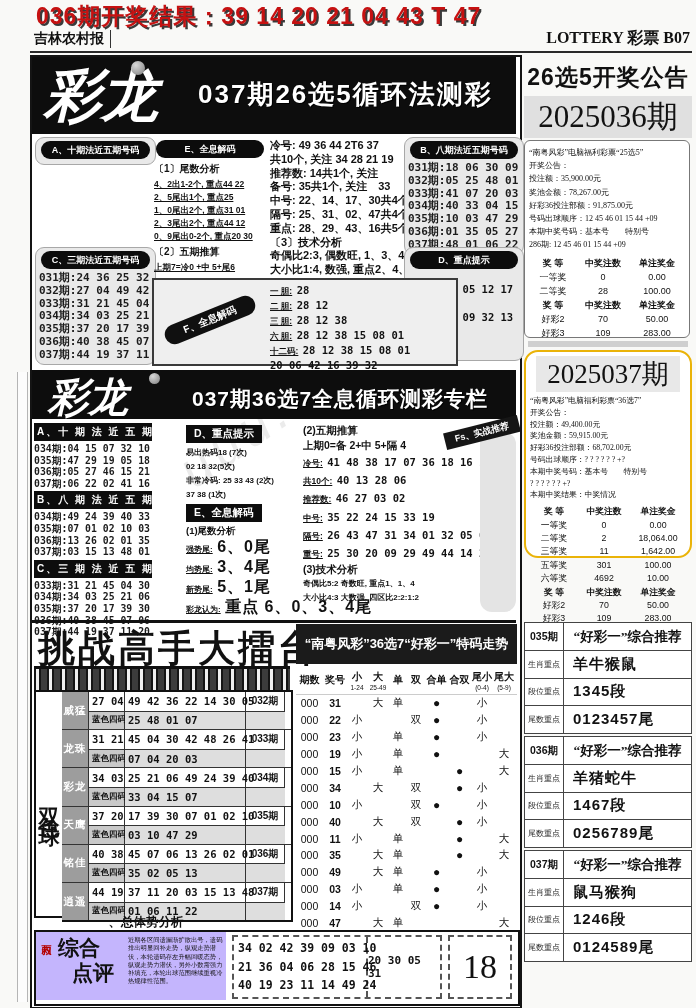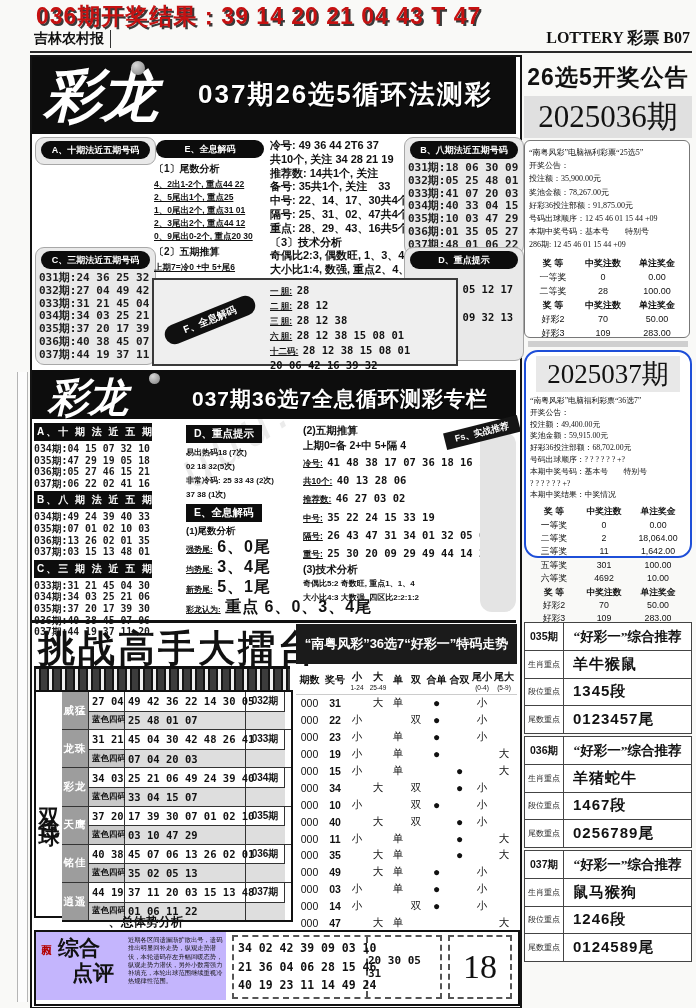--- a/index.html
+++ b/index.html
@@ -127,21 +127,21 @@
   #rc-title1{left:524px;top:62px;width:168px;text-align:center;font-size:23px;font-weight:bold;letter-spacing:1px;}
   #rc-issue1{left:524px;top:96px;width:168px;text-align:center;font-size:31px;
              font-family:"Liberation Serif",serif;background:#e0e0e0;}
   #rc-box1{left:524px;top:140px;width:166px;height:198px;border:1px solid #777;border-radius:6px;
            background:#fff;padding:5px 4px;box-sizing:border-box;}
   .annline{font-size:8px;line-height:13.2px;white-space:nowrap;font-family:"Liberation Serif",serif;}
   .ptable{margin-top:4px;}
   .prow{display:grid;grid-template-columns:48px 52px 56px;font-size:9px;line-height:14px;text-align:center;}
   .prow.bold{font-weight:bold;}
   #rc-shadow{left:528px;top:341px;width:160px;height:6px;background:#cfcfcf;}
-  #rc-box2{left:524px;top:350px;width:168px;height:208px;border:2px solid #1d4ed8;border-radius:14px;
+  #rc-box2{left:524px;top:350px;width:168px;height:208px;border:2px solid #eab308;border-radius:14px;
            background:#fff;padding:4px 4px;box-sizing:border-box;}
   #rc-issue2{text-align:center;font-size:27px;font-family:"Liberation Serif",serif;background:#e8e8e8;margin:0 6px 3px;}
   #rc-box2 .annline{font-size:7.8px;line-height:11.8px;}
   #rc-box2 .prow{font-size:8.8px;line-height:13.4px;}
   .rec{position:absolute;left:524px;width:168px;border:1.5px solid #444;background:#fff;box-sizing:border-box;}
   .rec-hdr{display:flex;height:27px;}
   .rec-issue{width:38px;border-right:1px solid #444;display:flex;align-items:center;justify-content:center;
              font-size:10.5px;font-weight:bold;}
   .rec-title{flex:1;display:flex;align-items:center;justify-content:center;font-size:13.5px;font-weight:bold;
              font-family:"Liberation Serif",serif;white-space:nowrap;}

